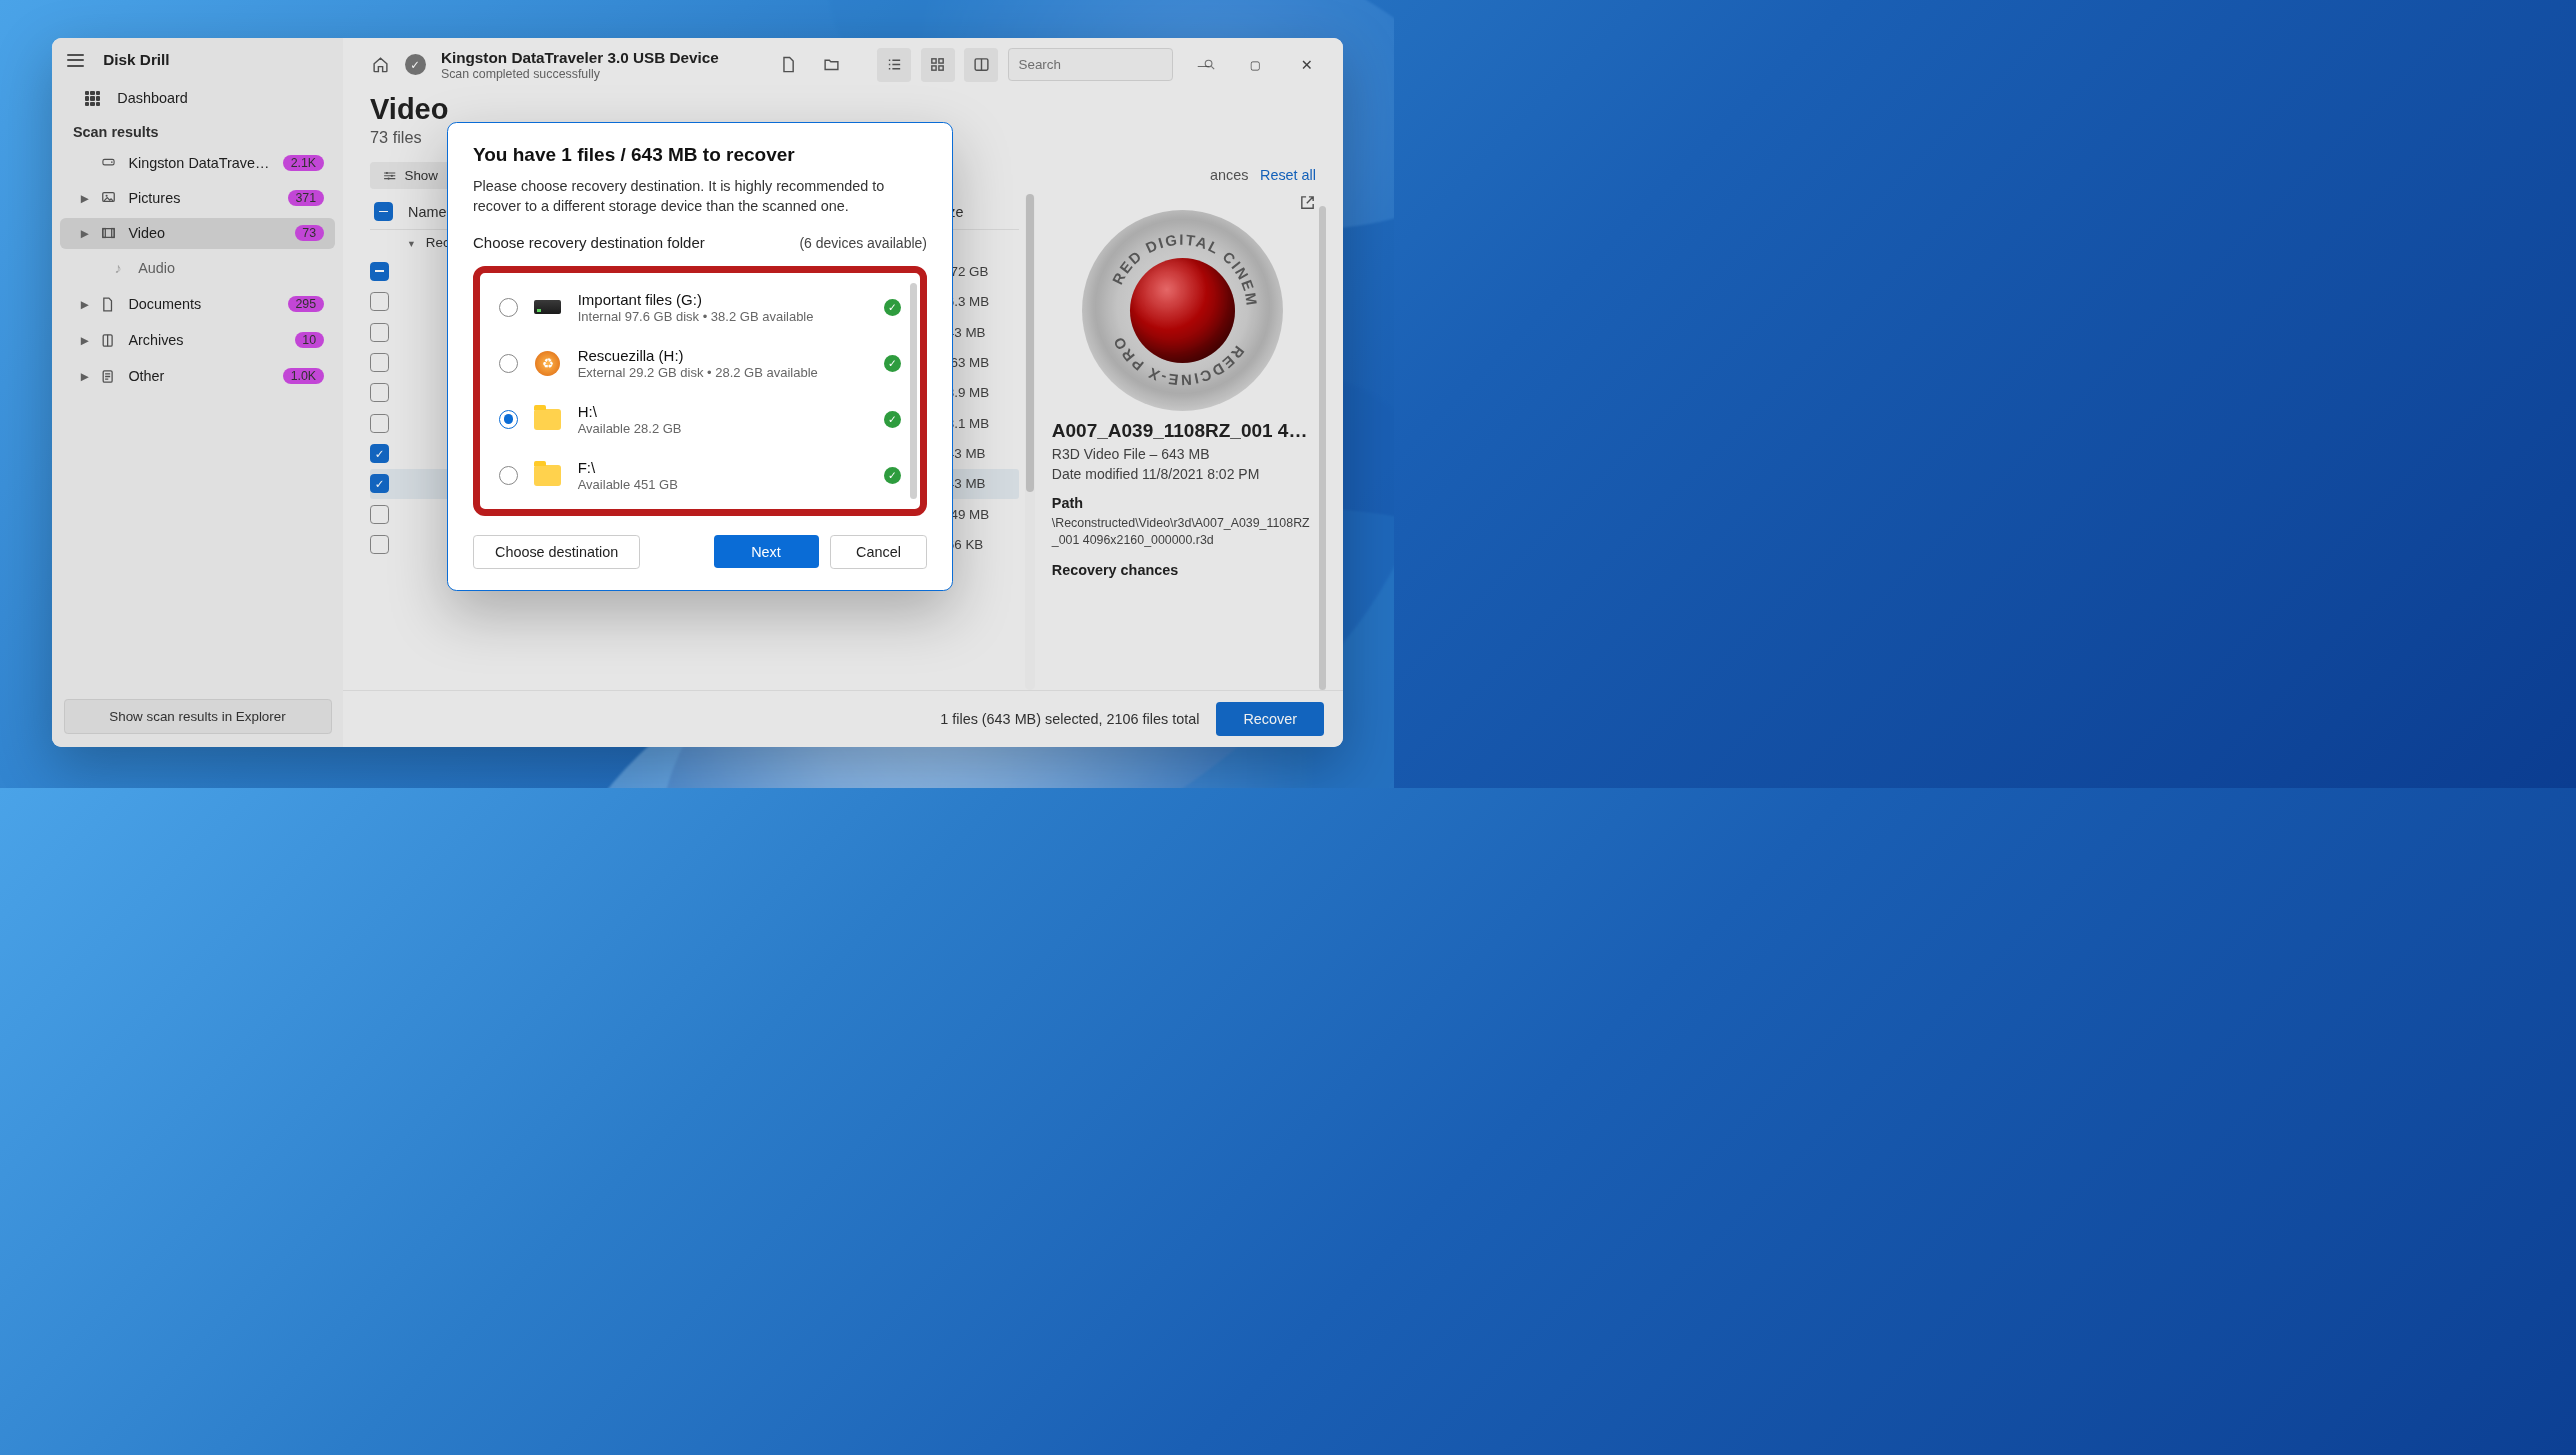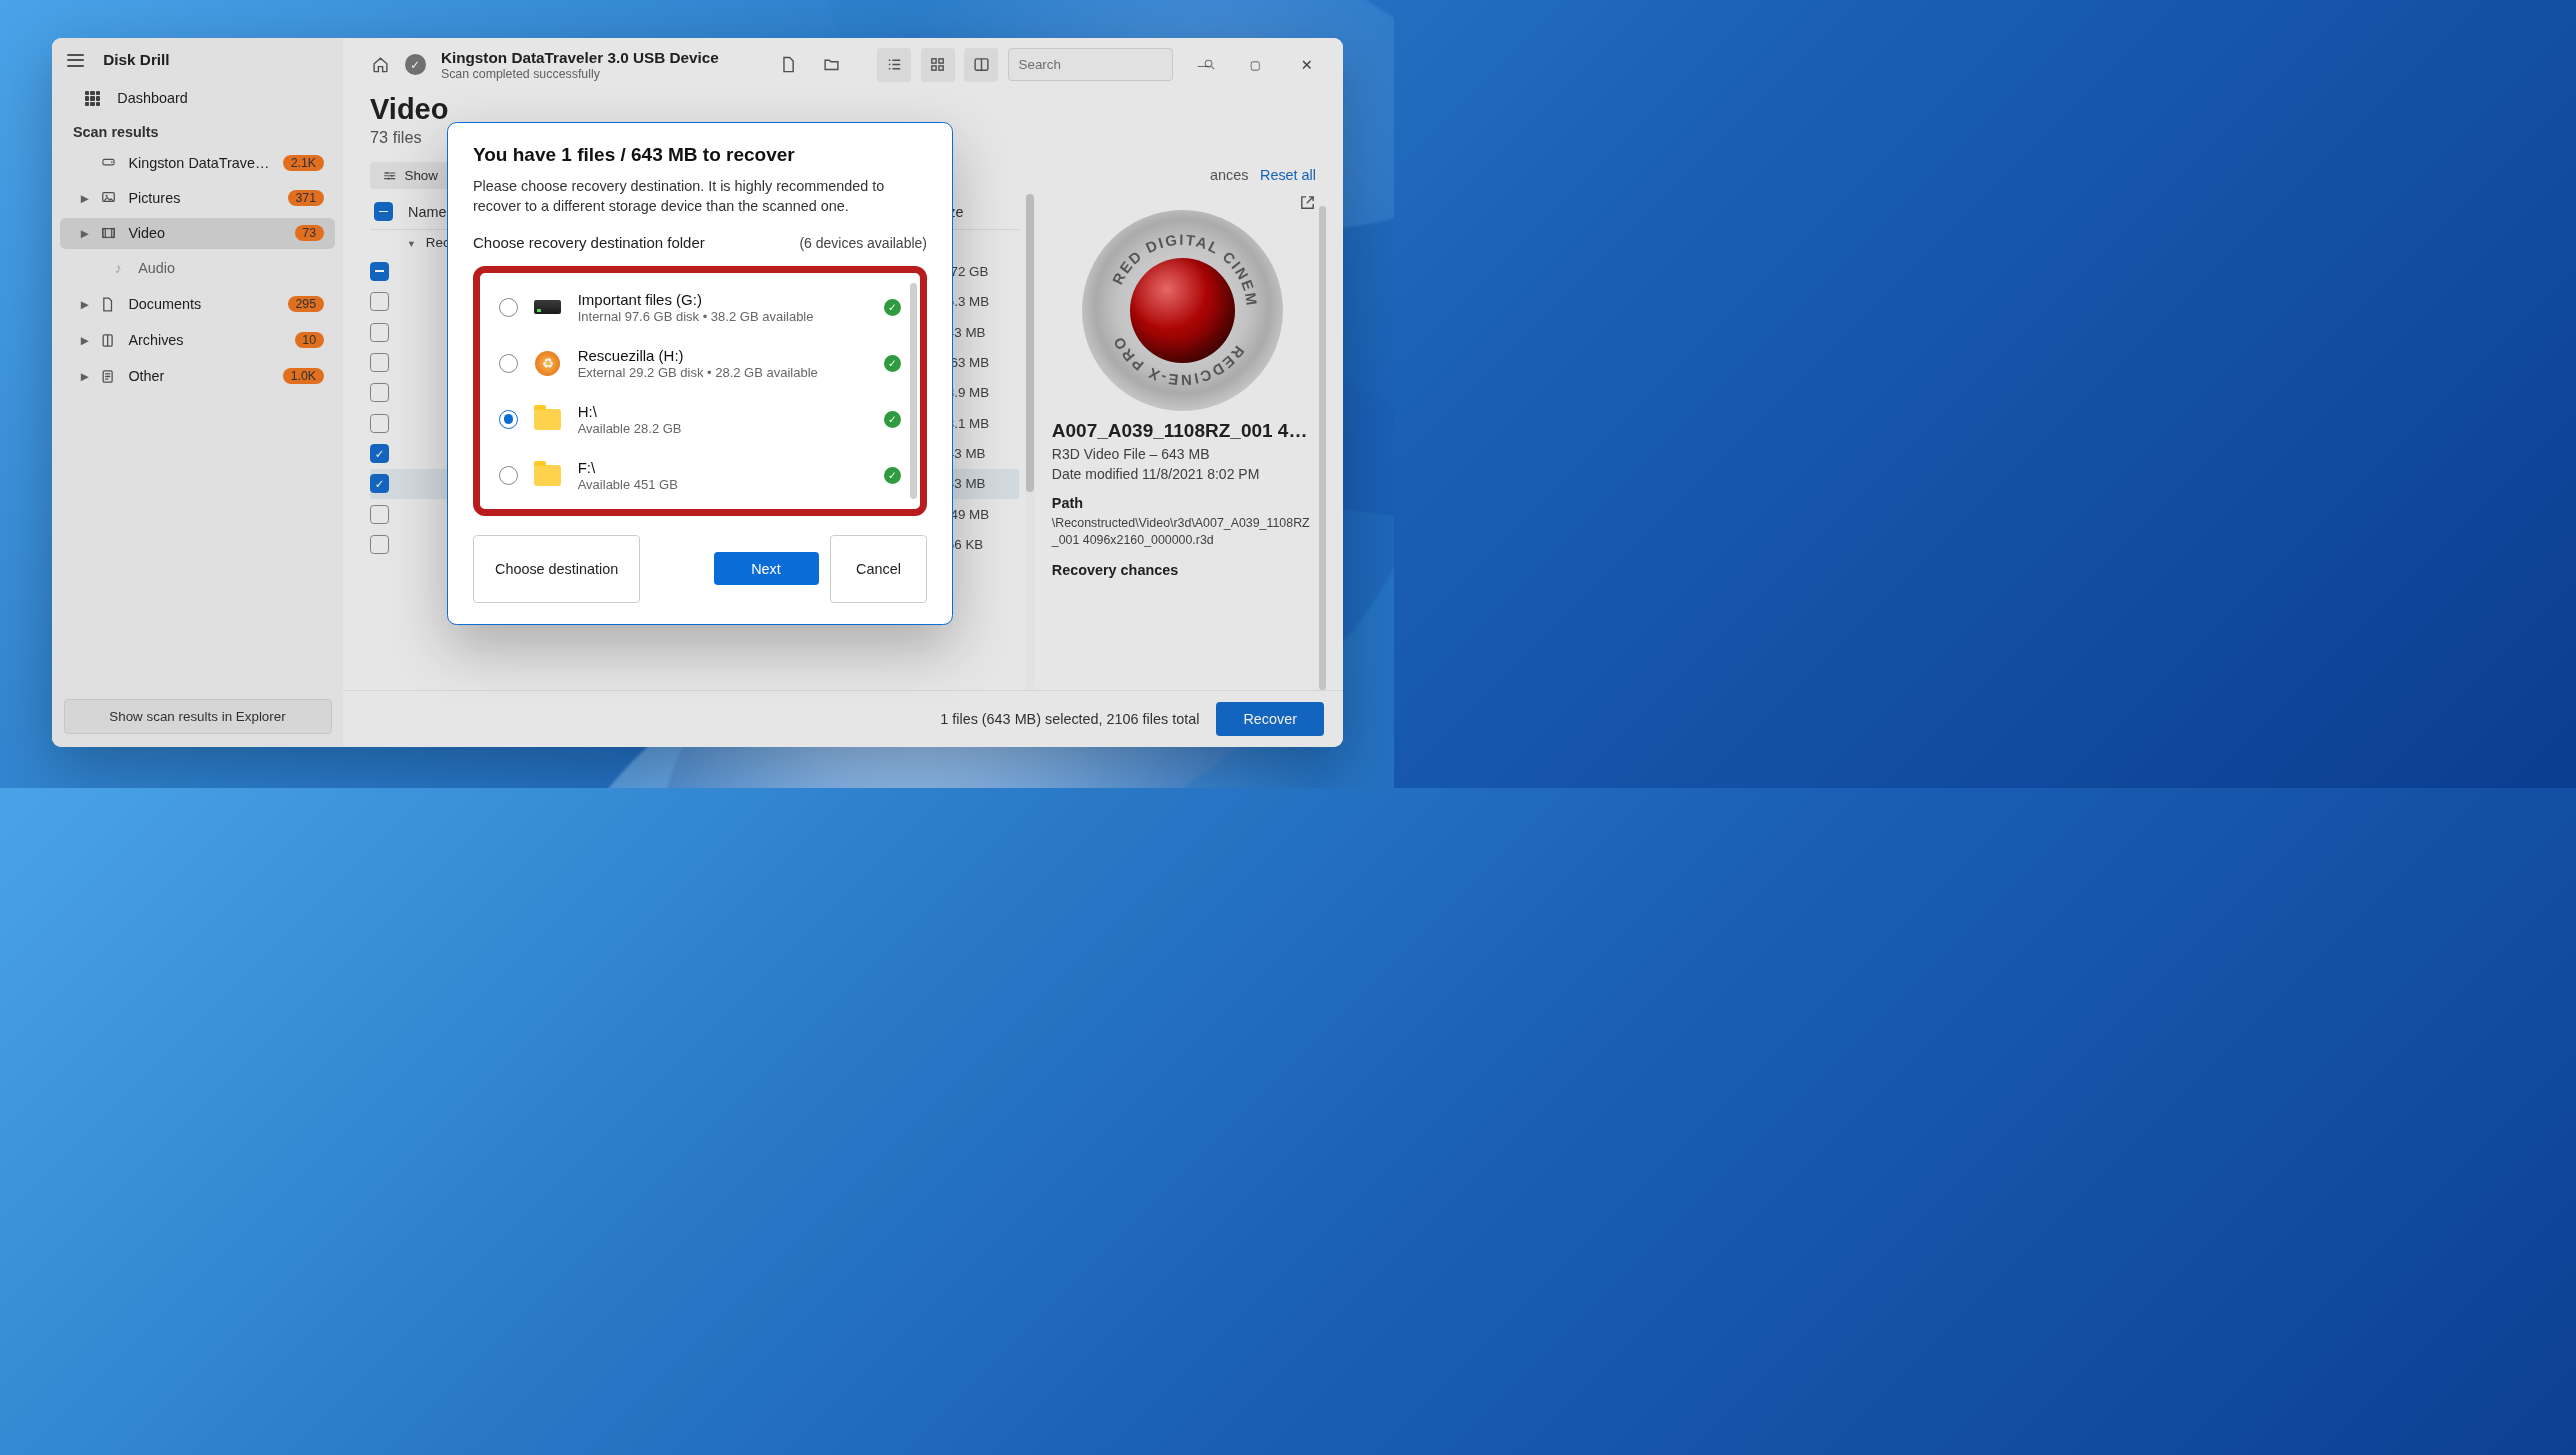--- a/index.html
+++ b/index.html
@@ -35,21 +35,21 @@
   .hamburger span { height:1.9px; background:#555; border-radius:1px; }
   .app-name { font-weight:600; font-size:15.3px; color:#222; }
   .dash-row { display:flex; align-items:center; gap:17px; padding:11.5px 25px 11.5px 33px; color:#222; font-size:14.4px; }
   .grid4 { width:15.3px; height:15.3px; display:grid; grid-template:repeat(3,1fr)/repeat(3,1fr); gap:1px; }
   .grid4 i { background:#444; border-radius:1px; }
   .section-label { font-weight:600; color:#333; font-size:14.4px; padding:5.7px 19px 5.7px 21px; }
   .sb-item { display:flex; align-items:center; gap:11.5px; padding:7.7px 11.5px 7.7px 21px; font-size:14.4px; color:#222; border-radius:5.7px; margin:1.9px 7.7px; }
   .sb-item .chev { width:7.7px; color:#666; font-size:10.5px; text-align:center; }
   .sb-item .ico { width:17px; text-align:center; color:#555; }
   .sb-item .text { flex:1; white-space:nowrap; overflow:hidden; text-overflow:ellipsis; }
-  .sb-item .badge { background:#f97316; color:#333; font-size:12.4px; padding:1px 7.7px; border-radius:9.6px; }
+  .sb-item .badge { background:#d946ef; color:#333; font-size:12.4px; padding:1px 7.7px; border-radius:9.6px; }
   .sb-item.active { background:#d4d4d4; }
   .sb-item.sub { padding-left:50px; color:#666; }
   .sidebar .spacer { flex:1; }
   .explorer-btn { margin:9.6px 11.5px 13.4px; background:#e3e3e3; border:1px solid #d2d2d2; border-radius:3.8px; padding:8.6px 0; font-size:13.4px; color:#333; text-align:center; }
 
   
   .main { flex:1; background:#f4f4f4; display:flex; flex-direction:column; position:relative; }
   .toolbar {
     display:flex; align-items:center; gap:9.6px; padding:9.6px 15.3px 3.8px 23px;
   }
@@ -105,21 +105,21 @@
   .logo .ring-txt { position:absolute; inset:7.7px; border-radius:50%; }
   .preview h3 { font-size:19px; font-weight:600; color:#222; white-space:nowrap; overflow:hidden; text-overflow:ellipsis; }
   .preview .line { font-size:14px; color:#444; margin-top:3.8px; }
   .preview h4 { font-size:14.4px; font-weight:600; margin-top:13.4px; color:#222; }
   .preview .path { font-size:12.4px; color:#444; line-height:1.35; margin-top:3.8px; word-break:break-all; }
   .pv-scroll { position:absolute; right:-9.6px; top:11.5px; bottom:0; width:6.7px; background:#cfcfcf; border-radius:3.8px; }
 
   .footer { border-top:1px solid #e2e2e2; padding:11.5px 19px; display:flex; align-items:center; justify-content:flex-end; gap:17px; }
   .footer .summary { color:#333; font-size:14.4px; }
   .btn-primary { background:#0a6cd6; color:#fff; border:none; border-radius:3.8px; padding:8.6px 27px; font-size:14.4px; }
-  .btn-secondary { background:#fff; color:#222; border:1px solid #ccc; border-radius:3.8px; padding:25px 21px; font-size:14.4px; }
+  .btn-secondary { background:#fff; color:#222; border:1px solid #ccc; border-radius:3.8px; padding:8px 21px; font-size:14.4px; }
 
   
   .modal-backdrop {
     position:absolute; inset:0; background:rgba(30,30,30,.03);
   }
   .dialog {
     position:absolute; left:395px; top:84px; width:506px;
     background:#fff; border:1px solid #0a6cd6; border-radius:9.6px;
     box-shadow:0 23px 57px rgba(0,0,0,.25);
     padding:21px 25px 21px;

